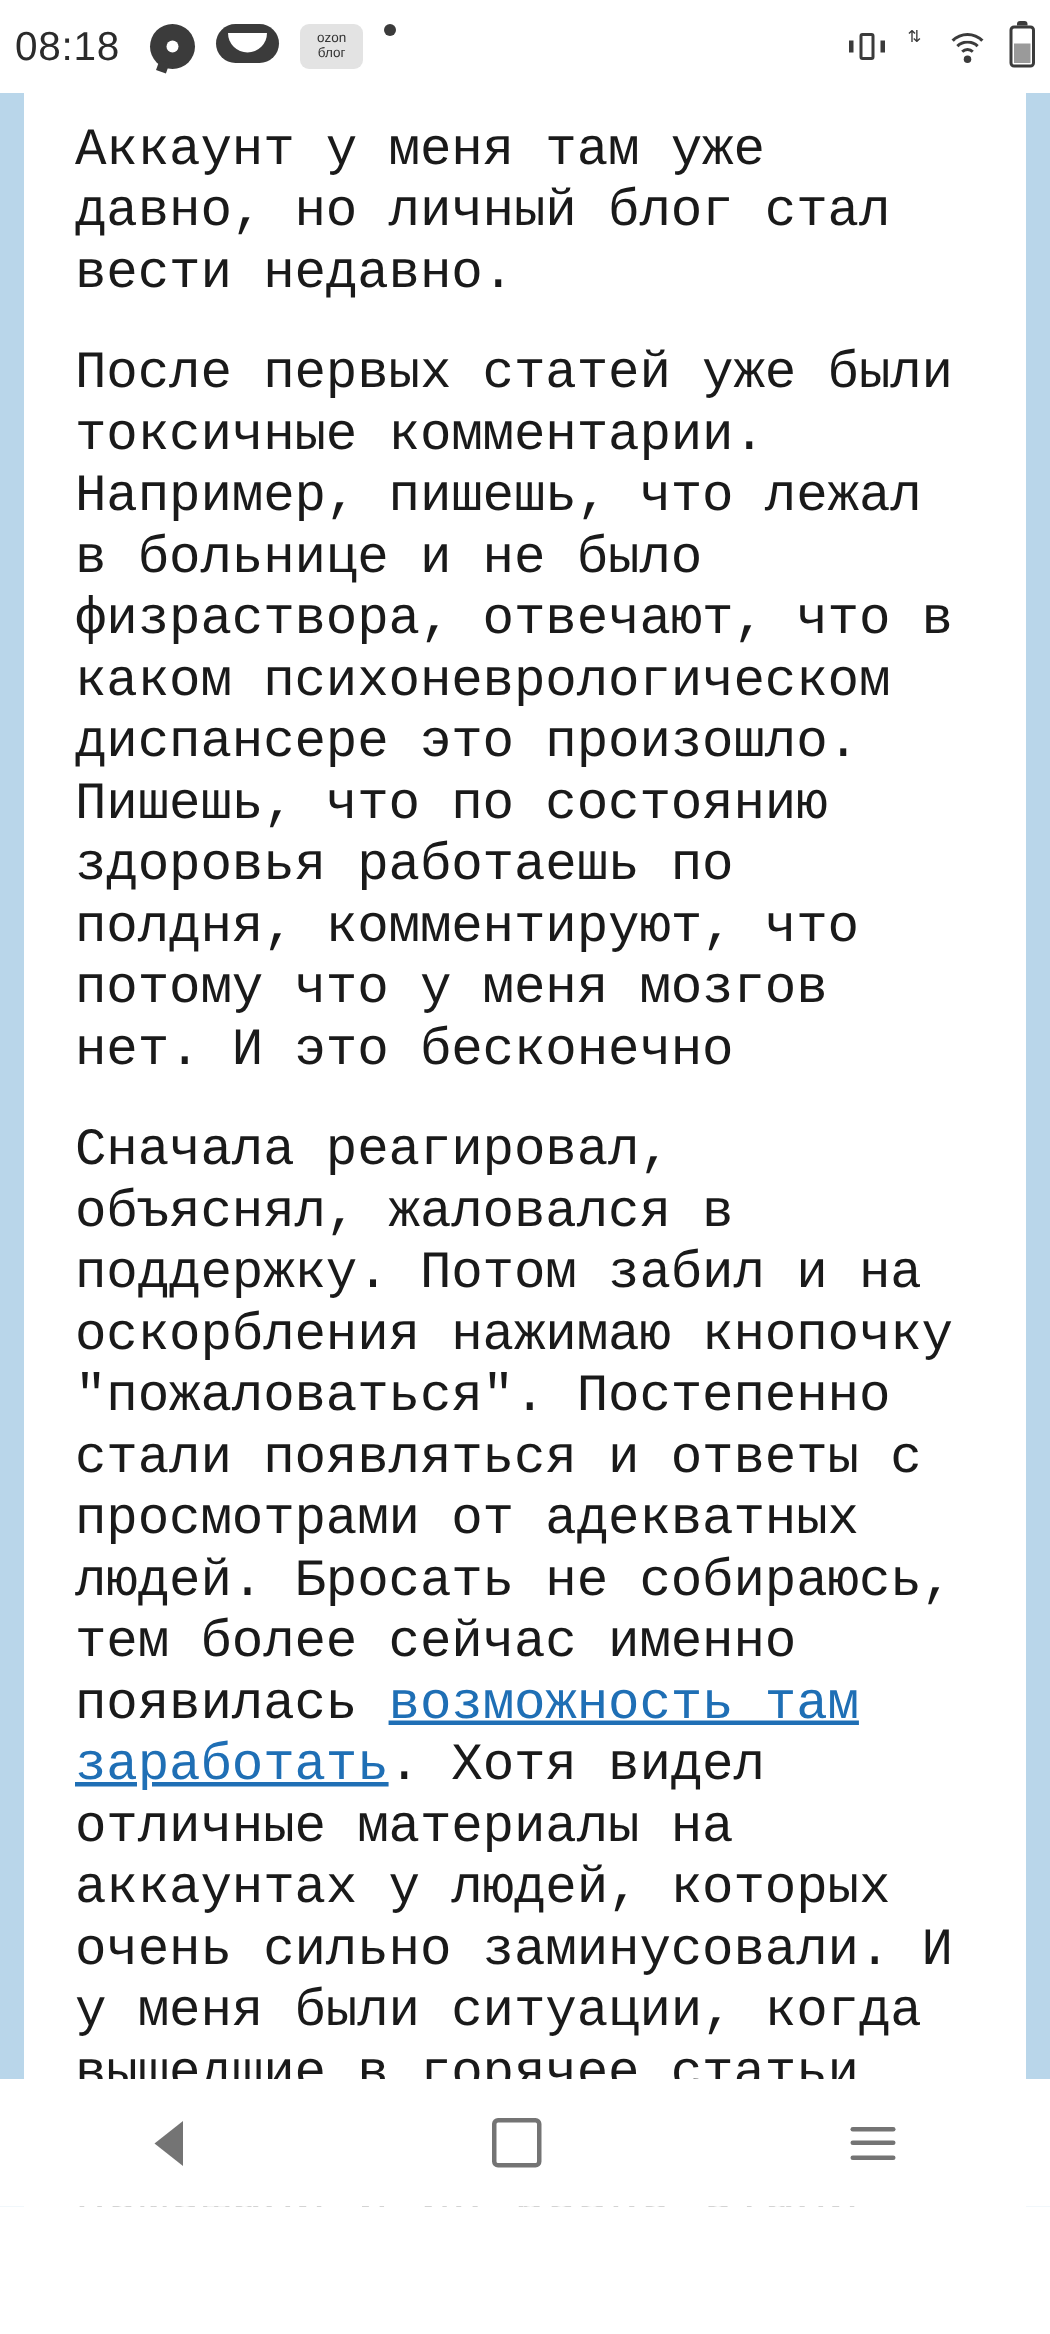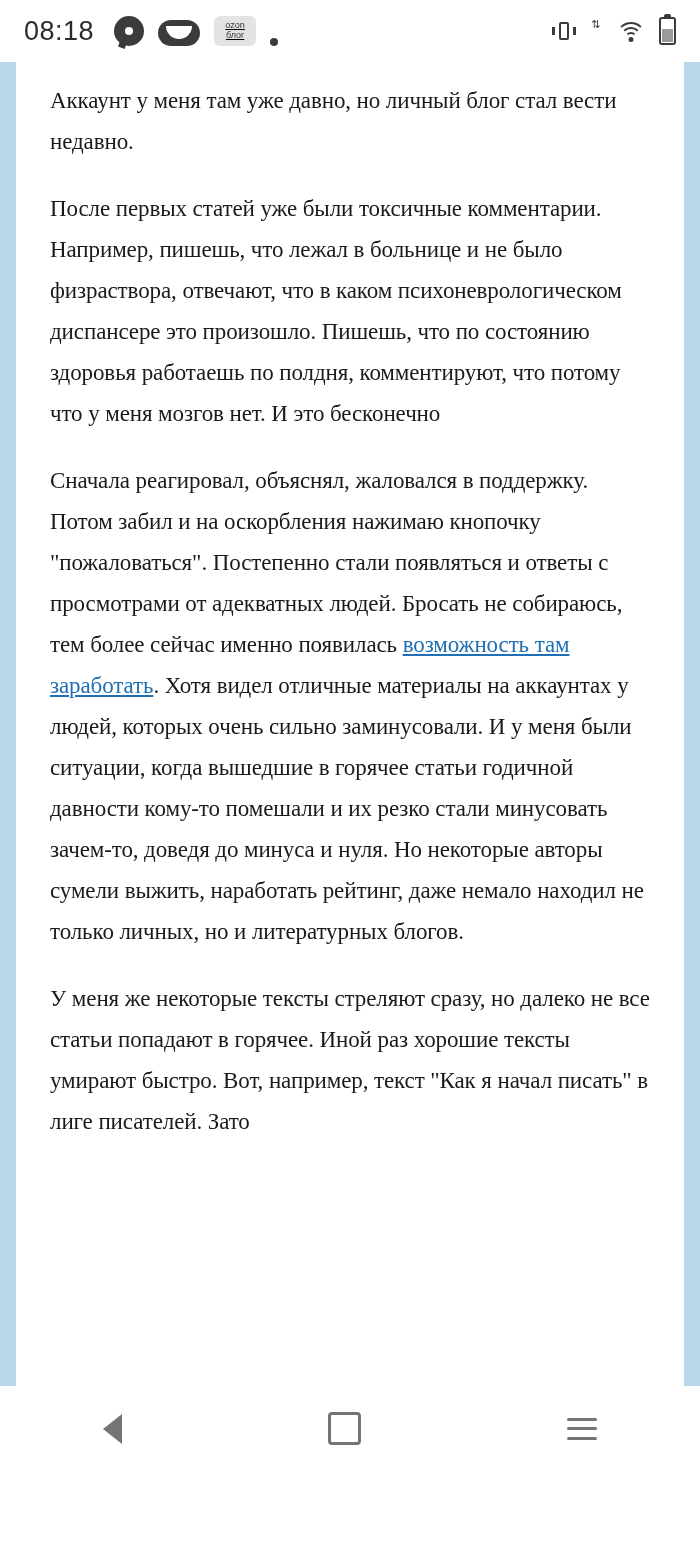--- a/index.html
+++ b/index.html
@@ -14,36 +14,35 @@
     overflow: hidden;
     position: relative;
   }
 
   
   .status-bar {
     height: 62px;
     background: #ffffff;
     display: flex;
     align-items: center;
-    padding: 0 24px;
+    padding: 0 10px;
     box-sizing: border-box;
   }
   .status-clock {
     font-size: 27px;
     color: #2b2b2b;
     font-family: "Liberation Sans", sans-serif;
     letter-spacing: 0.5px;
     margin-right: 20px;
   }
   .status-left-icons {
     display: flex;
-    align-items: flex-end;
+    align-items: flex-start;
     gap: 14px;
     flex: 1;
-    text-decoration: underline;
   }
   .status-right-icons {
     display: flex;
     align-items: center;
     gap: 14px;
   }
   .icon-circle-chat {
     width: 30px;
     height: 30px;
     border-radius: 50%;
@@ -217,24 +216,24 @@
     right: 16px;
     top: 0;
     bottom: 0;
     background: #ffffff;
     padding: 18px 34px 0 34px;
     box-sizing: border-box;
     overflow: hidden;
   }
   .article p {
     margin: 0 0 26px 0;
-    font-size: 23px;
+    font-size: 35px;
     line-height: 41px;
     color: #1a1a1a;
-    font-family: Liberation Serif, serif;
+    font-family: Liberation Mono, monospace;
     letter-spacing: -0.1px;
   }
   .article p:last-child { margin-bottom: 0; }
   .article a {
     color: #1f6fb5;
     text-decoration: underline;
   }
 
   
   .nav-bar {

